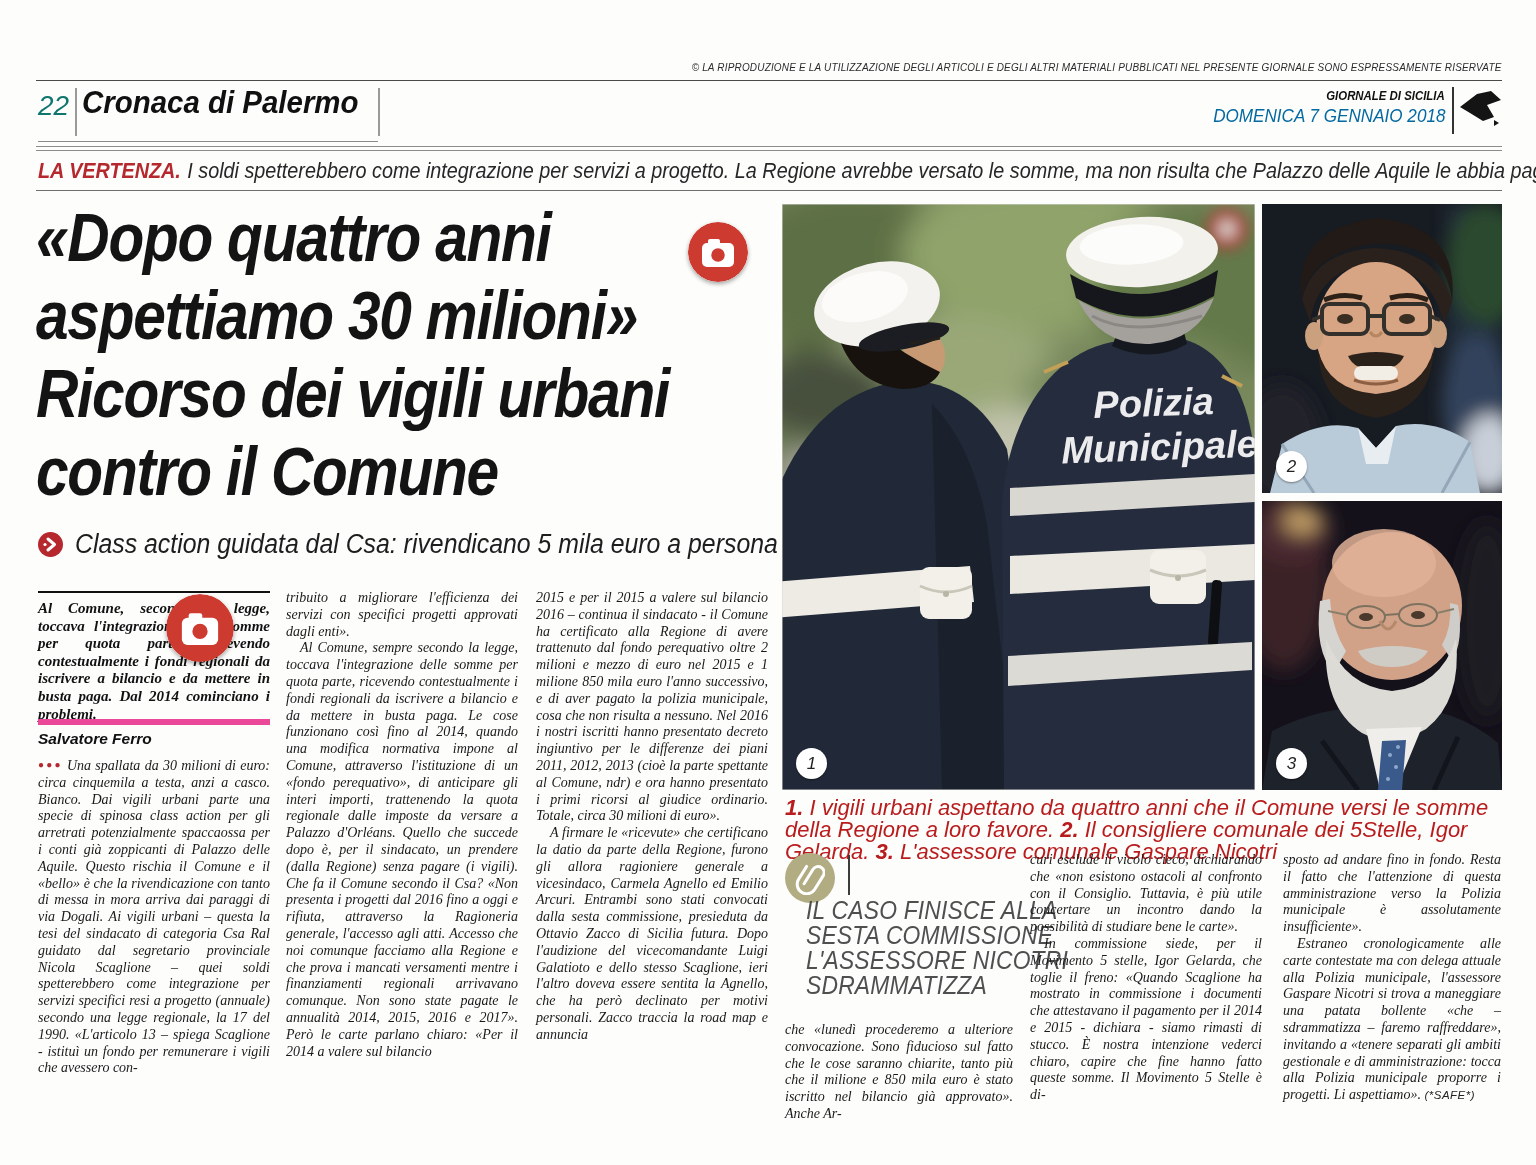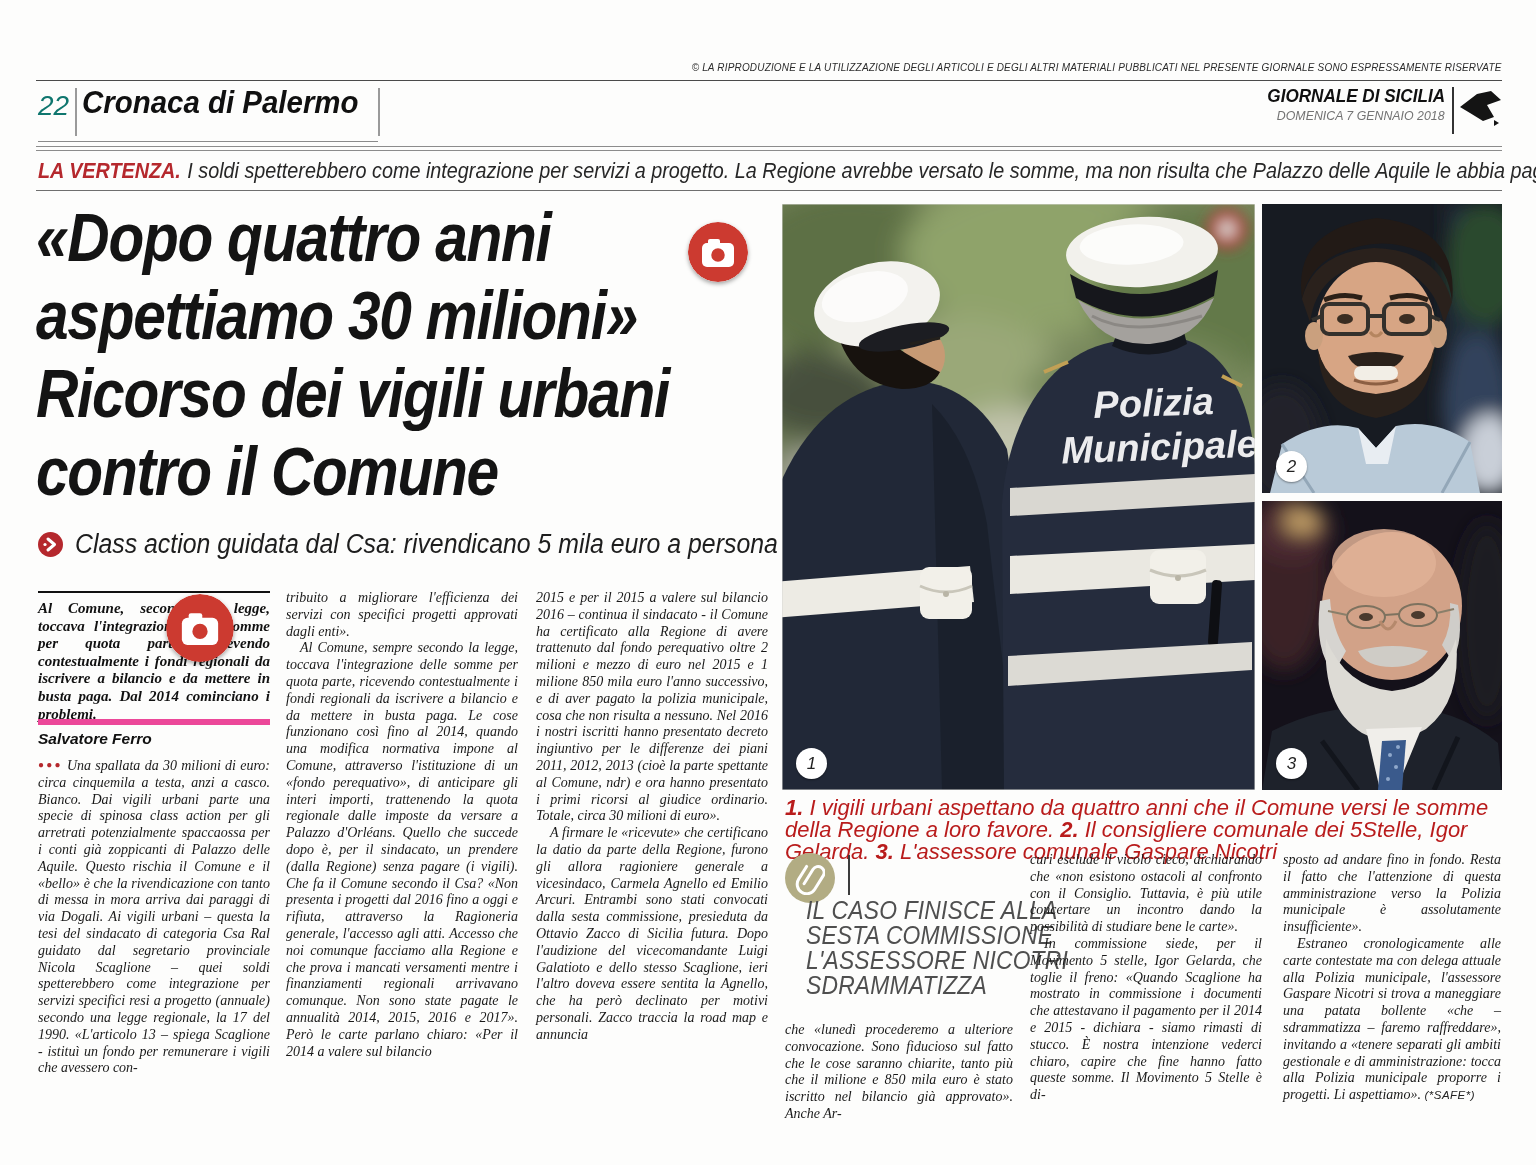--- a/index.html
+++ b/index.html
@@ -11,22 +11,22 @@
   .s95{transform:scaleX(.95);} .s92{transform:scaleX(.92);}
 
   
   .copyright{right:34px;top:61px;width:1000px;text-align:right;font-size:10.5px;letter-spacing:.2px;color:#2b2b2b;}
   .toprule{left:36px;right:34px;top:80px;border-top:1.5px solid #4a4a4a;height:0;}
   .pagenum{left:38px;top:90px;font-size:28px;color:#0f766e;}
   .vbar{width:1.5px;background:#9a9a9a;}
   .section-title{left:82px;top:84px;font-size:32px;font-weight:700;color:#101010;}
   .header-underline{left:38px;top:141px;width:340px;border-top:1px solid #8a8a8a;height:0;}
   .masthead{right:91px;top:86px;text-align:right;line-height:20px;}
-  .masthead .mh1{font-size:18px;font-weight:700;color:#101010;}
-  .masthead .mh2{font-size:13px;color:#737373;}
+  .masthead .mh1{font-size:12px;font-weight:700;color:#101010;}
+  .masthead .mh2{font-size:18px;color:#0369a1;}
   .doublerule{left:36px;right:34px;top:146px;height:3px;border-top:1px solid #8c8c8c;border-bottom:1px solid #8c8c8c;}
   .kicker{left:38px;top:159px;font-size:21.5px;color:#272727;}
   .kicker b{color:#b5282d;font-weight:700;margin-right:7px;}
   .kickerrule{left:36px;right:34px;top:190px;border-top:1.5px solid #6f6f6f;height:0;}
 
   
   .headline{left:36px;top:199px;width:740px;}
   .hl-line{display:block;font-size:69px;line-height:78px;font-weight:700;color:#141414;
            letter-spacing:-1.5px;transform:scaleX(.85);transform-origin:0 0;white-space:nowrap;}
   .cam{border-radius:50%;box-shadow:0 2px 4px rgba(0,0,0,.35);}

